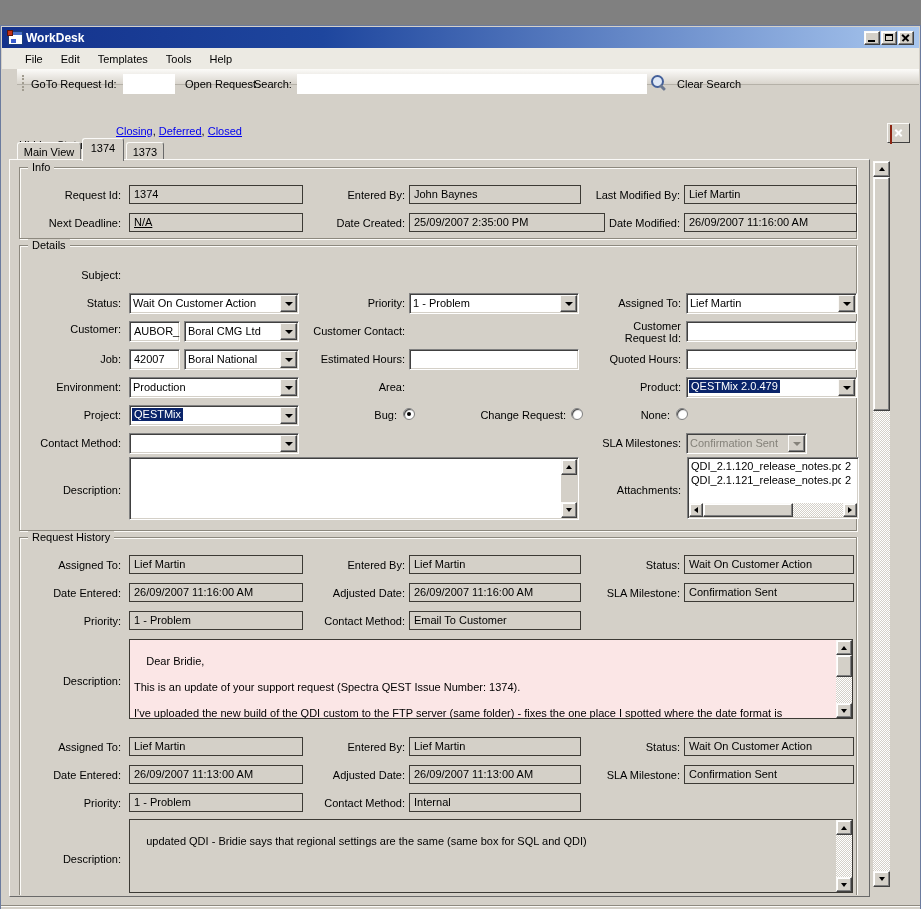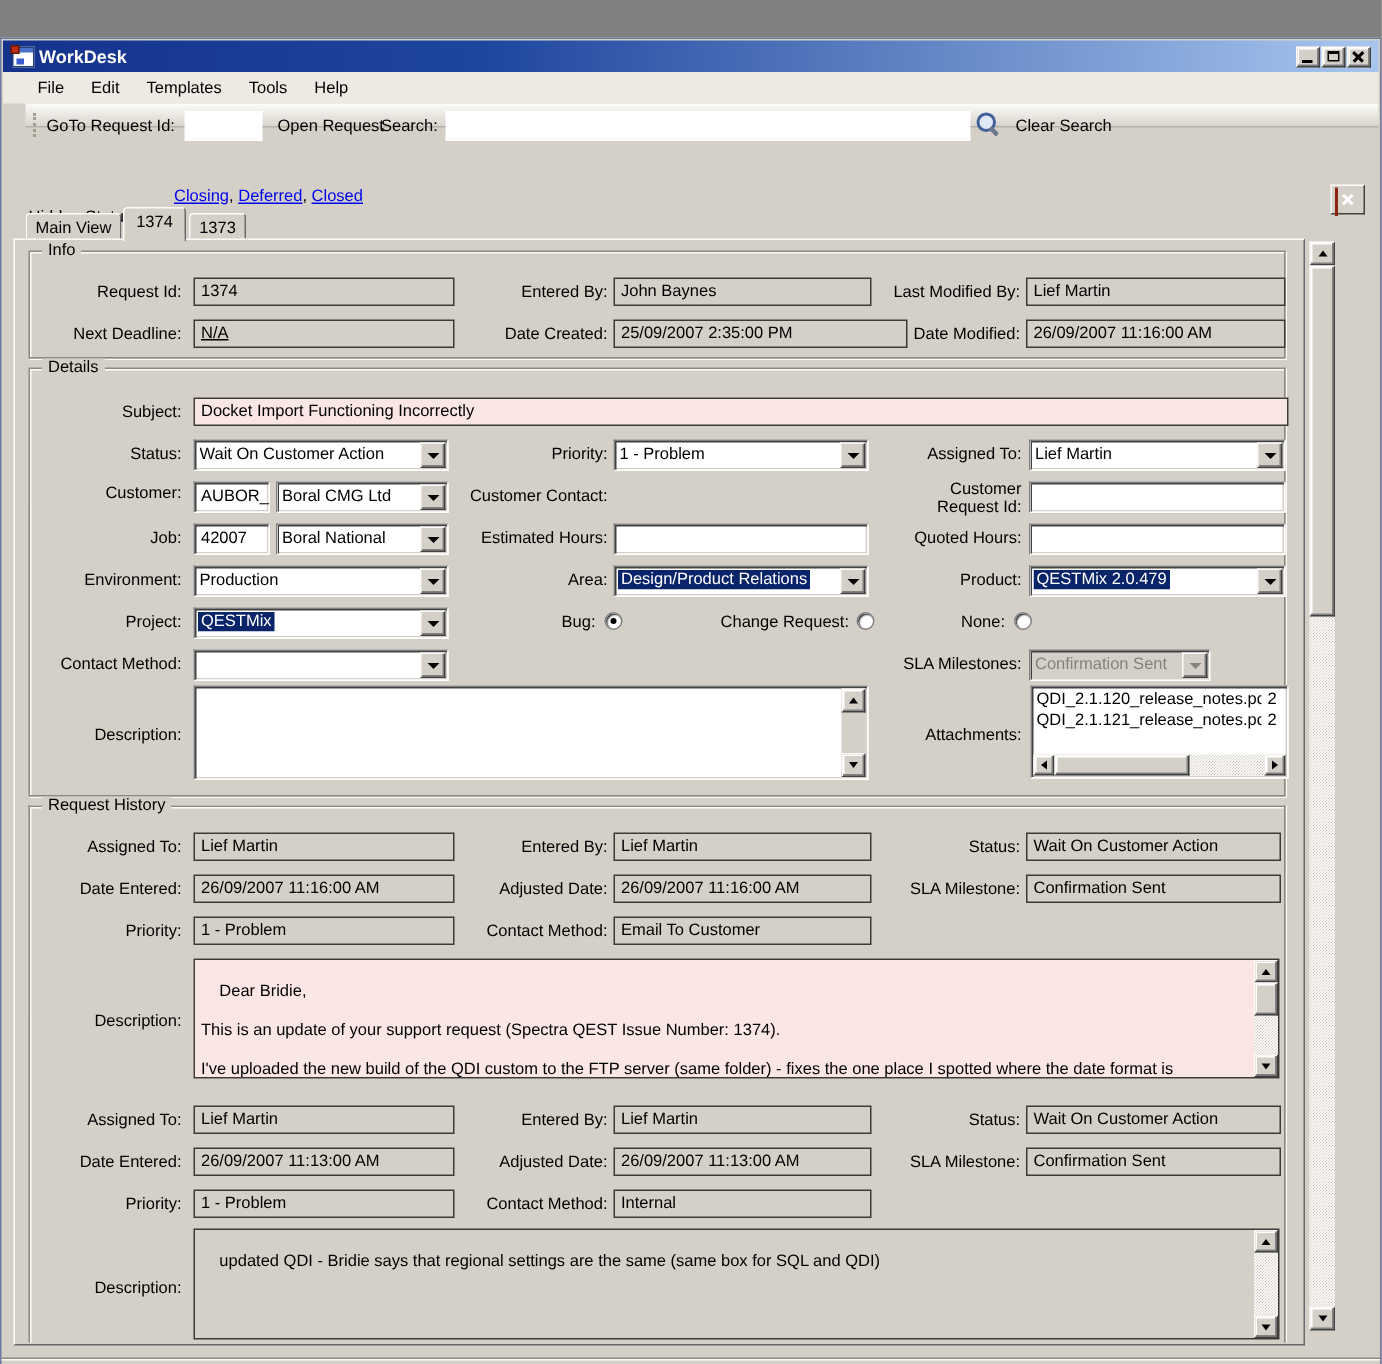--- a/index.html
+++ b/index.html
@@ -209,21 +209,20 @@
   <span class="lbl" style="left:316px; top:191px; width:88px;">Date Created:</span>
   <span class="rob" style="left:408px; top:187px; width:196px;">25/09/2007 2:35:00 PM</span>
   <span class="lbl" style="left:586px; top:191px; width:93px;">Date Modified:</span>
   <span class="rob" style="left:683px; top:187px; width:173px;">26/09/2007 11:16:00 AM</span>
 
   <div class="group" style="left:18px; top:219px; width:838px; height:286px;">
     <span class="gcap">Details</span>
   </div>
 
   <span class="lbl" style="left:20px; top:243px; width:100px;">Subject:</span>
-  <span class="rob pink" style="left:128px; top:239px; width:730px;">Docket Import Functioning Incorrectly</span>
 
   <span class="lbl" style="left:20px; top:271px; width:100px;">Status:</span>
   <span class="combo" style="left:128px; top:267px; width:170px;">
     <span class="val">Wait On Customer Action</span>
     <span class="ddbtn">
         <i></i>
       </span>
   </span>
   <span class="lbl" style="left:318px; top:271px; width:86px;">Priority:</span>
   <span class="combo" style="left:408px; top:267px; width:170px;">
@@ -266,26 +265,20 @@
   <span class="wtx" style="left:685px; top:323px; width:171px;"></span>
 
   <span class="lbl" style="left:20px; top:355px; width:100px;">Environment:</span>
   <span class="combo" style="left:128px; top:351px; width:170px;">
     <span class="val">Production</span>
     <span class="ddbtn">
         <i></i>
       </span>
   </span>
   <span class="lbl" style="left:318px; top:355px; width:86px;">Area:</span>
-  <span class="combo" style="left:408px; top:351px; width:170px;">
-    <span class="val hl"><span>Design/Product Relations</span></span>
-    <span class="ddbtn">
-        <i></i>
-      </span>
-  </span>
   <span class="lbl" style="left:594px; top:355px; width:86px;">Product:</span>
   <span class="combo" style="left:685px; top:351px; width:171px;">
     <span class="val hl"><span>QESTMix 2.0.479</span></span>
     <span class="ddbtn">
         <i></i>
       </span>
   </span>
 
   <span class="lbl" style="left:20px; top:383px; width:100px;">Project:</span>
   <span class="combo" style="left:128px; top:379px; width:170px;">

